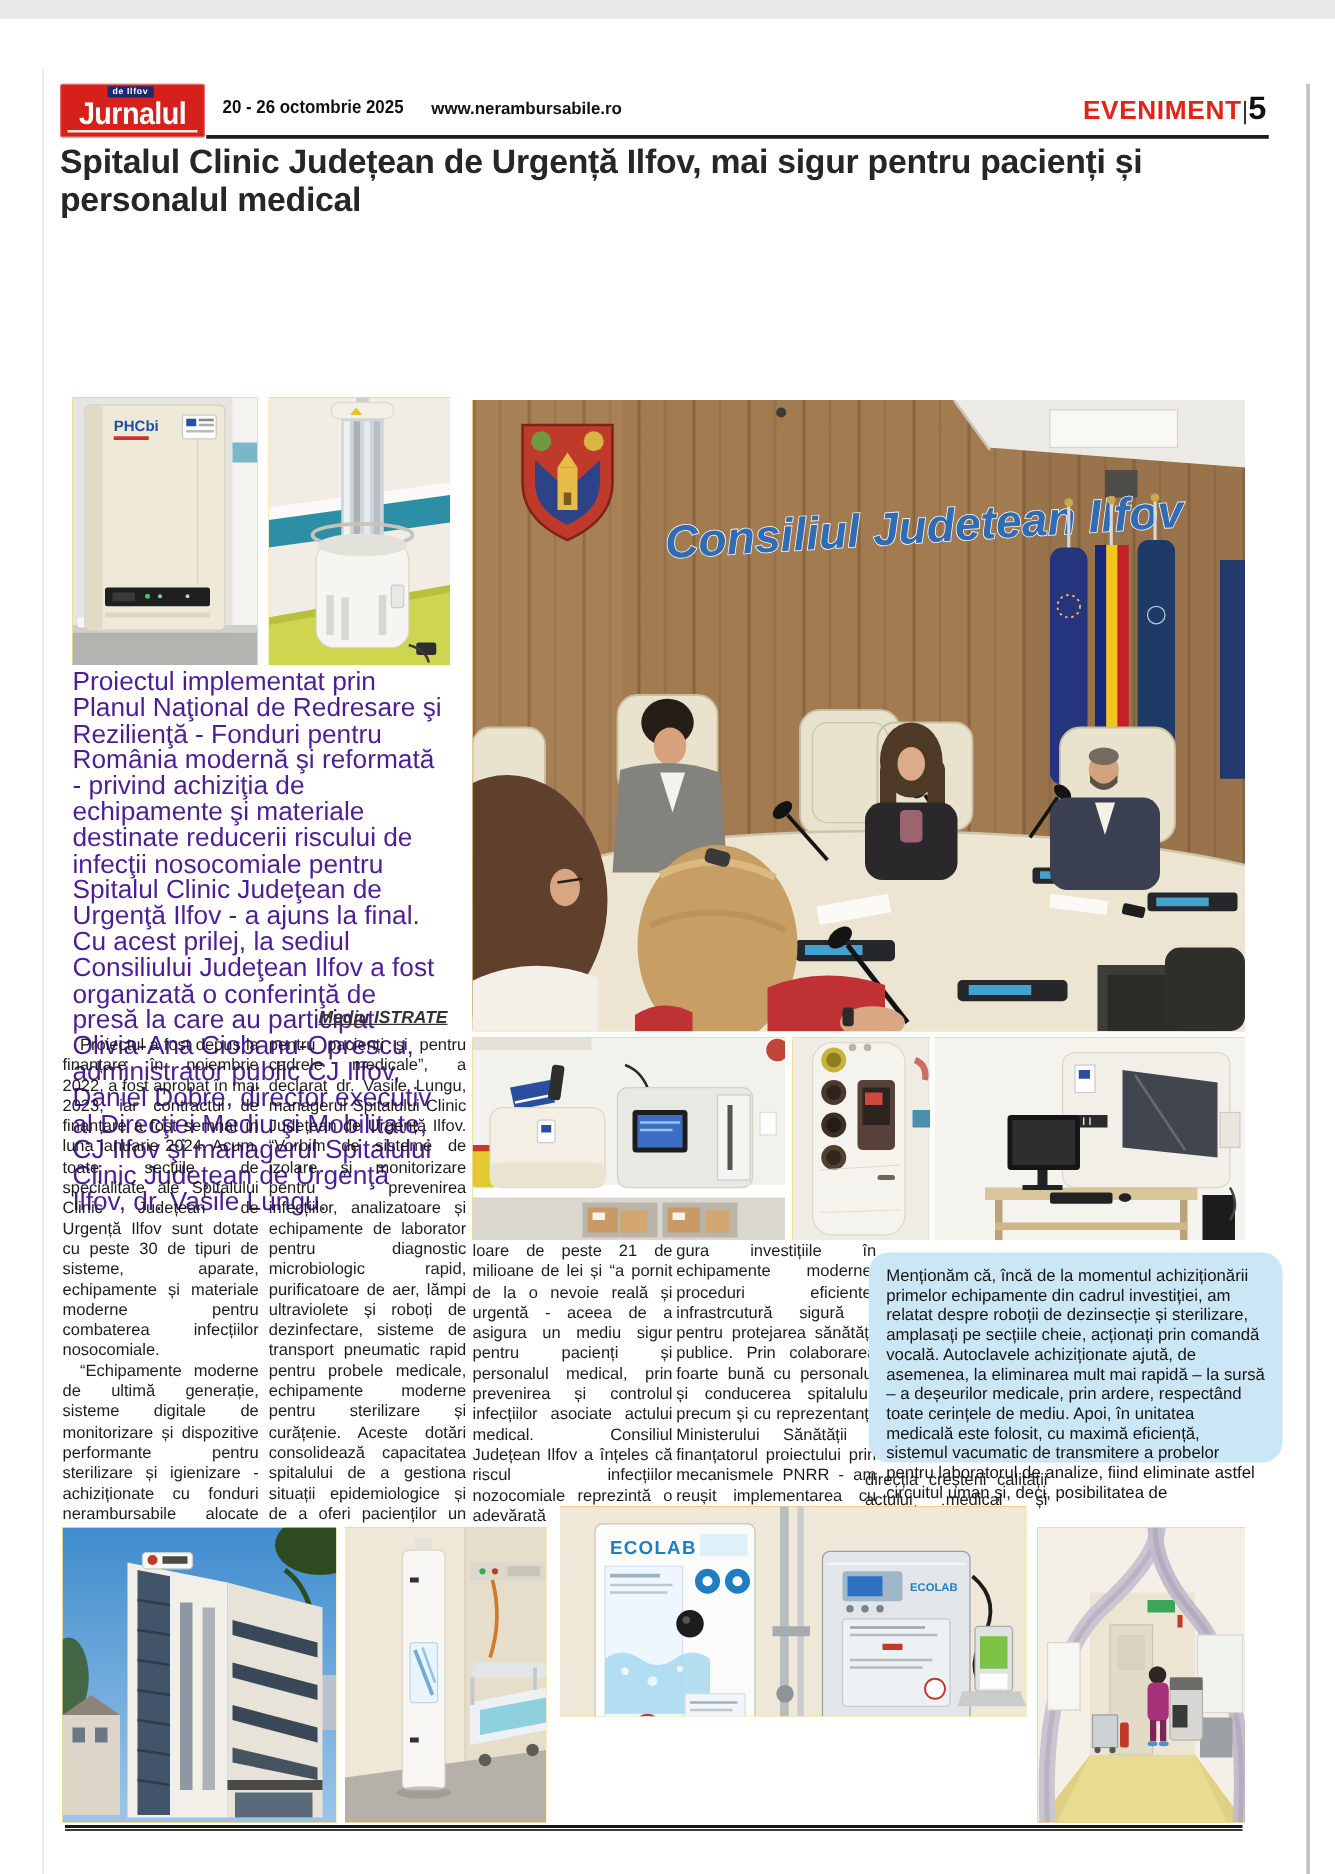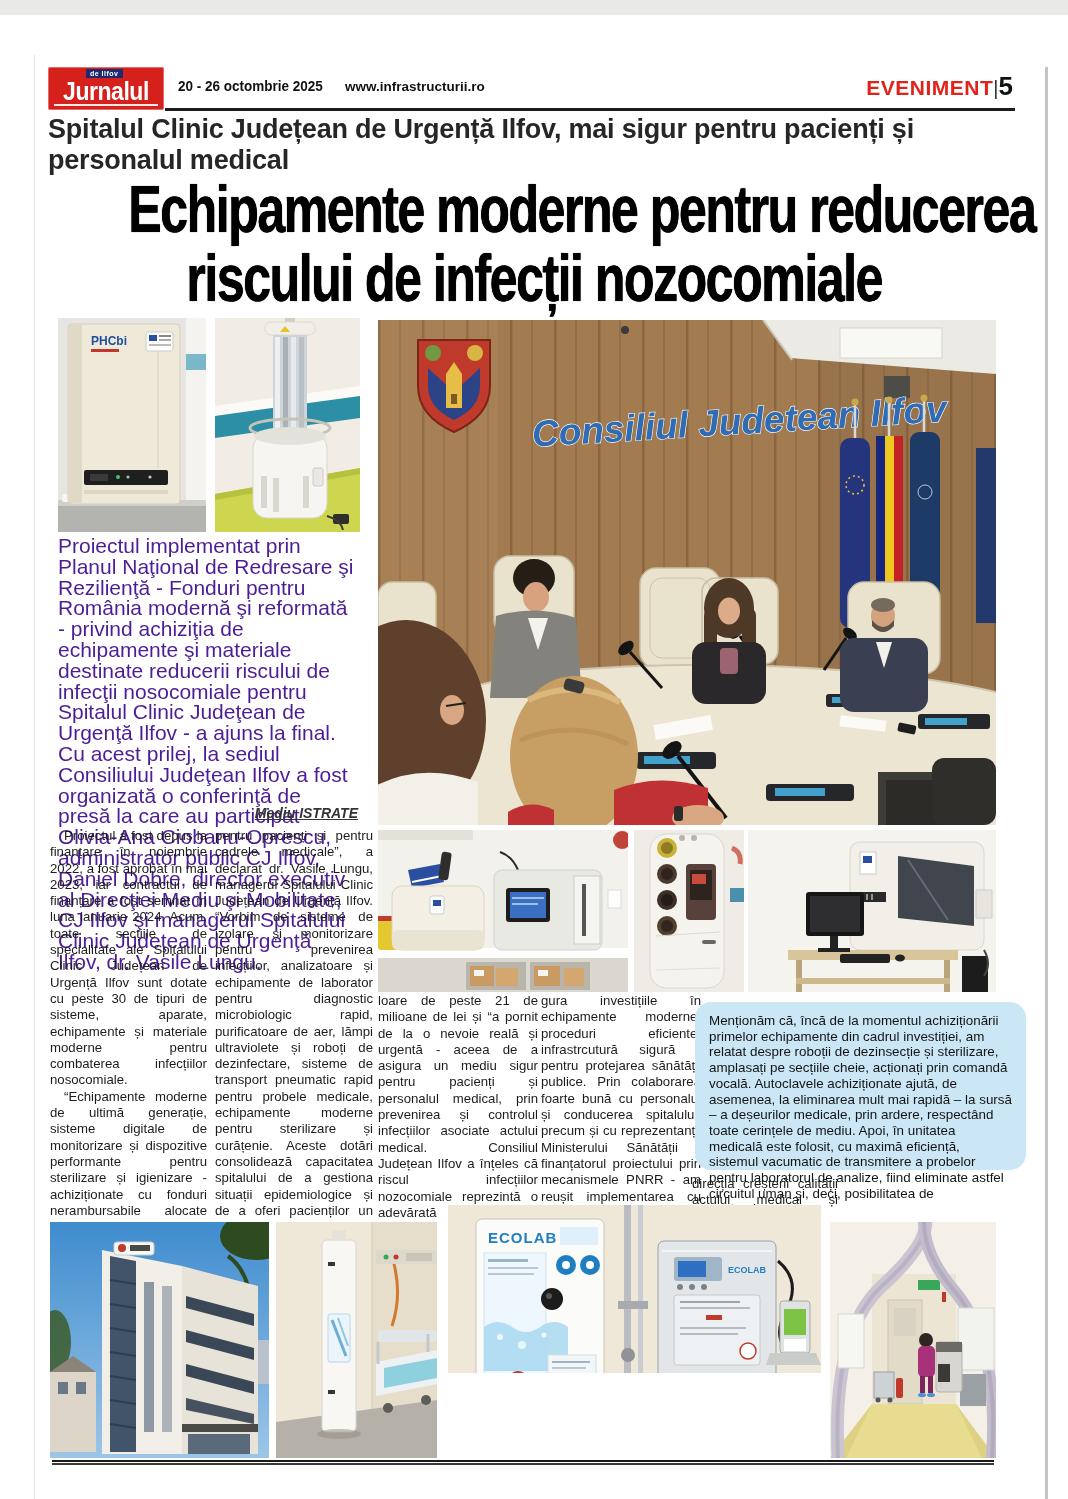--- a/index.html
+++ b/index.html
@@ -69,34 +69,30 @@
 
 <div class="sheet">
 
   <div class="masthead">
     <div class="logo">
       <span class="top-strip">de Ilfov</span>
       <div class="name">Jurnalul</div>
       <div class="underbar"></div>
     </div>
     <div class="mast-date">20 - 26 octombrie 2025</div>
-    <div class="mast-site">www.infrastructurii.ro</div>
+    <div class="mast-site">www.nerambursabile.ro</div>
     <div class="mast-right">
       <span class="mast-section">EVENIMENT</span>
       <span class="mast-sep">|</span>
       <span class="mast-page">5</span>
     </div>
   </div>
   <div class="mast-rule"></div>
 
   <div class="kicker">Spitalul Clinic Județean de Urgență Ilfov, mai sigur pentru pacienți și personalul medical</div>
-  <div class="headline">
-    <div class="hl-line">Echipamente moderne pentru reducerea</div>
-    <div class="hl-line">riscului de infecții nozocomiale</div>
-  </div>
 
   <div class="ph" style="left:58px;top:303px;width:148px;height:214px;">
     <svg width="148" height="214" viewBox="0 0 148 214">
       <rect width="148" height="214" fill="#e6e5e1"></rect>
       <rect x="128" width="20" height="214" fill="#f4f3ef"></rect>
       <rect x="128" y="36" width="20" height="16" fill="#79b7c9"></rect>
       <rect y="182" width="148" height="6" fill="#cfcfcb"></rect>
       <rect y="188" width="148" height="26" fill="#b3b3b0"></rect>
       <rect x="4" y="176" width="16" height="8" rx="2" fill="#f6f6f3"></rect>
       <rect x="10" y="6" width="112" height="180" rx="4" fill="#efe9da" stroke="#d6cfbc"></rect>

